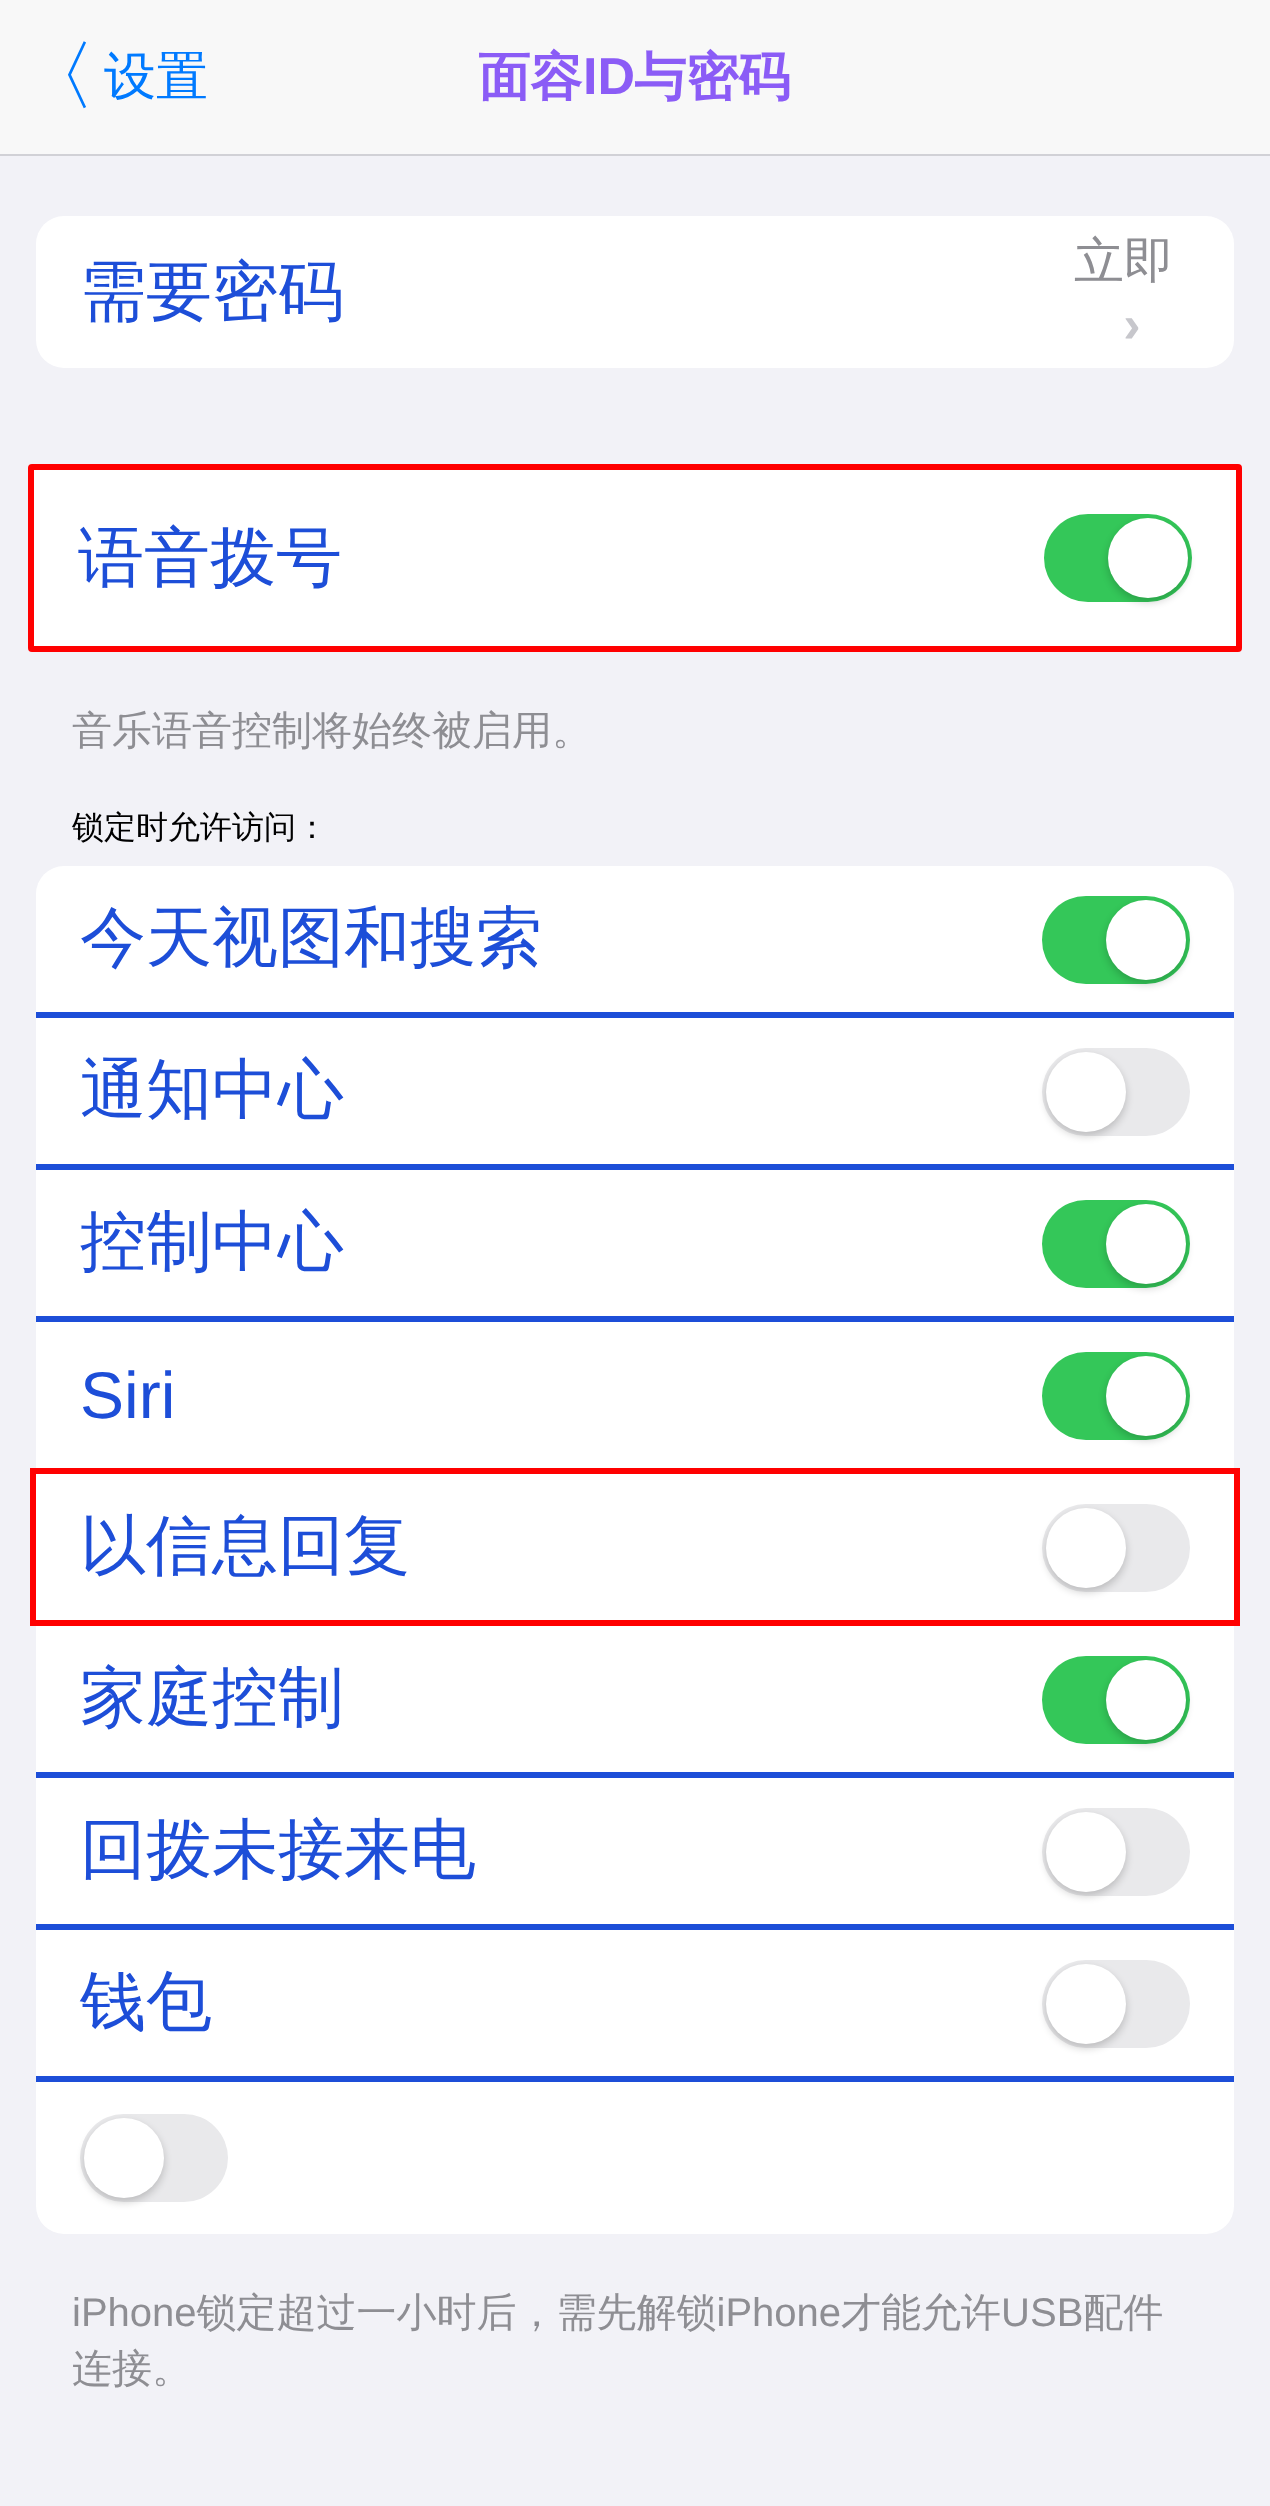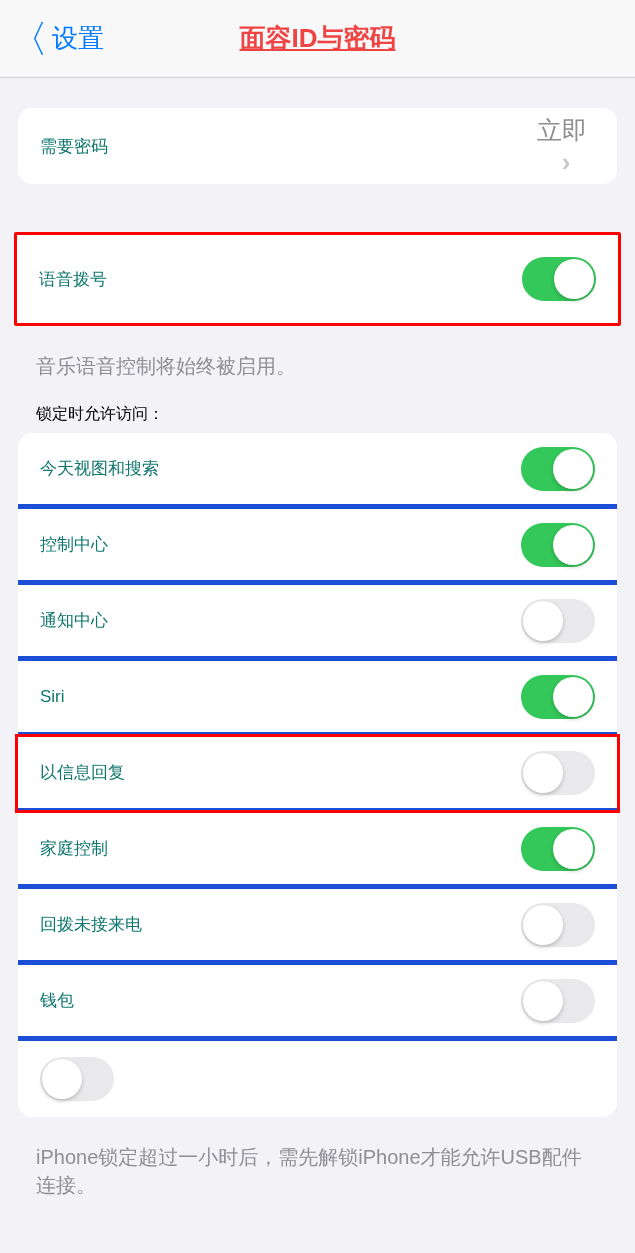--- a/index.html
+++ b/index.html
@@ -36,50 +36,49 @@
       font-weight: 400;
       margin-right: 4px;
       line-height: 1;
     }
     .nav-title {
       position: absolute;
       left: 50%;
       transform: translateX(-50%);
       font-size: 26px;
       font-weight: 600;
-      color: #ef4444;
-      text-decoration: underline;
+      color: #8b5cf6;
     }
     .content {
       padding: 0;
     }
     .group {
       margin: 28px 18px 0 18px;
       background: #fff;
       border-radius: 14px;
       overflow: hidden;
     }
     .group.first {
       margin-top: 30px;
     }
     .row {
       display: flex;
       align-items: center;
       justify-content: space-between;
       padding: 0 22px;
       min-height: 76px;
-      border-bottom: 5px solid #1d4ed8;
+      border-bottom: 3px solid #1d4ed8;
       position: relative;
     }
     .row:last-child {
       border-bottom: none;
     }
     .row-label {
-      font-size: 17px;
-      color: #0f766e;
+      font-size: 33px;
+      color: #1d4ed8;
       font-weight: 400;
     }
     .row-value {
       font-size: 25px;
       color: #8e8e93;
       margin-right: 8px;
     }
     .row-right {
       display: flex;
       align-items: center;
@@ -201,28 +200,28 @@
 
   <div class="group-wrapper">
     <div class="group-inner" id="lock-access-group">
         <div class="row">
           <span class="row-label">今天视图和搜索</span>
           <div class="toggle on">
             <div class="toggle-thumb"></div>
           </div>
         </div>
         <div class="row">
+          <span class="row-label">通知中心</span>
+          <div class="toggle off">
+            <div class="toggle-thumb"></div>
+          </div>
+        </div>
+        <div class="row">
           <span class="row-label">控制中心</span>
           <div class="toggle on">
-            <div class="toggle-thumb"></div>
-          </div>
-        </div>
-        <div class="row">
-          <span class="row-label">通知中心</span>
-          <div class="toggle off">
             <div class="toggle-thumb"></div>
           </div>
         </div>
         <div class="row">
           <span class="row-label">Siri</span>
           <div class="toggle on">
             <div class="toggle-thumb"></div>
           </div>
         </div>
         <div class="row">

